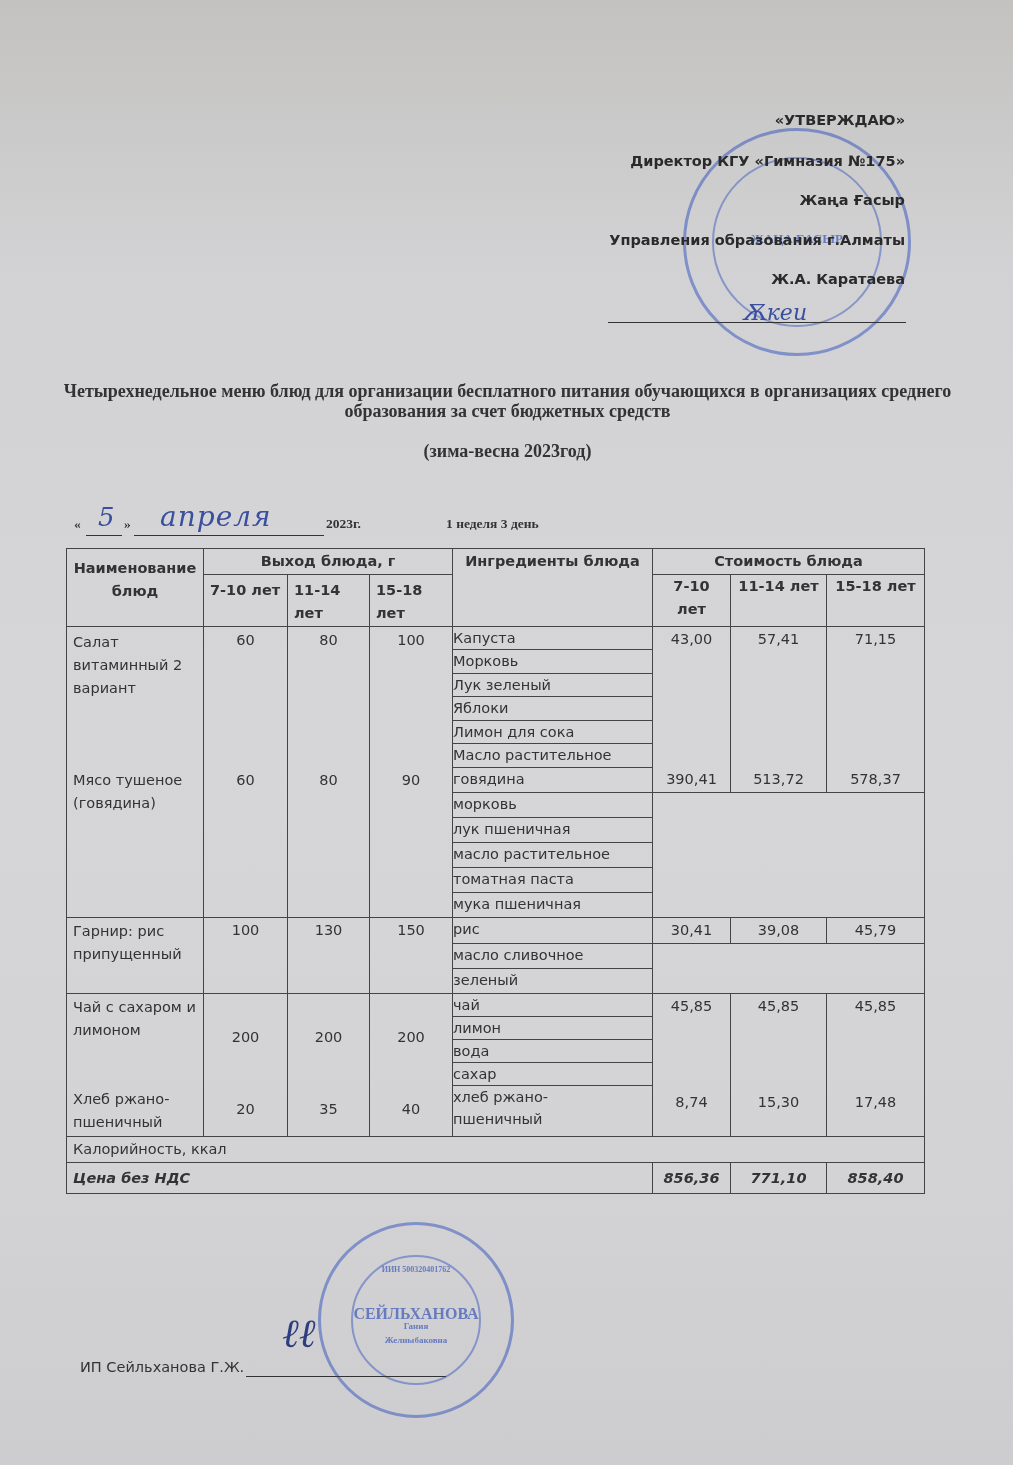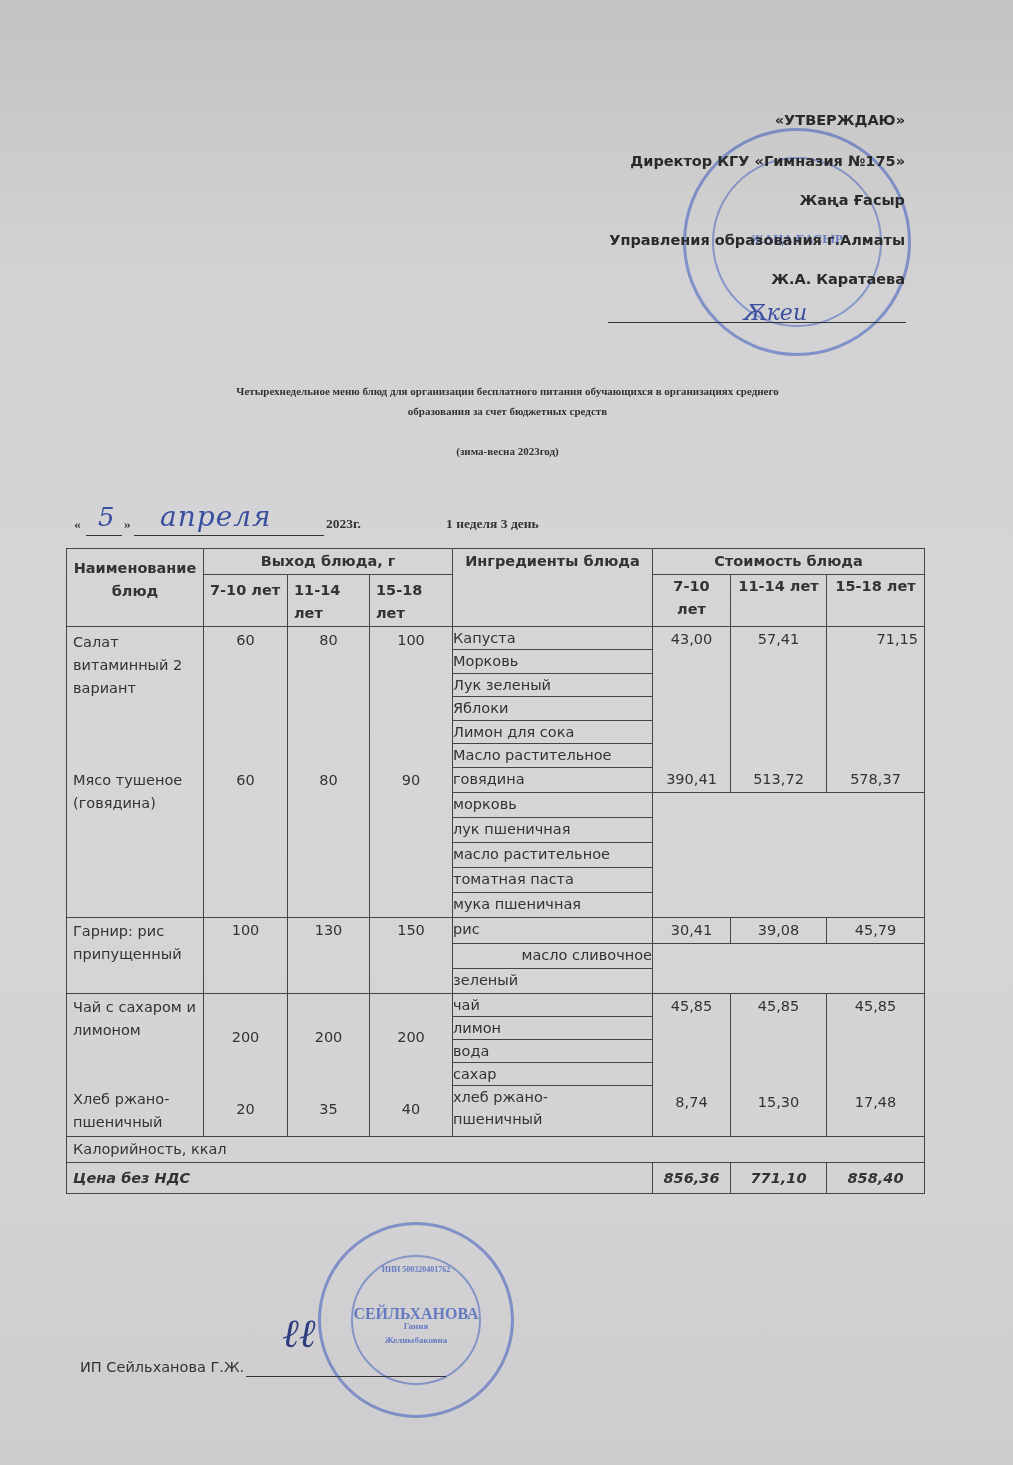--- a/index.html
+++ b/index.html
@@ -6,21 +6,21 @@
   body {
     width:1013px; height:1465px; position:relative; overflow:hidden;
     background: linear-gradient(180deg, #c3c2c0 0%, #d2d2d4 18%, #d6d6d8 50%, #d3d3d5 80%, #cdcdcf 100%);
     font-family: "DejaVu Sans", "Liberation Sans", sans-serif;
     color:#2a2a2a;
   }
   .abs { position:absolute; }
   .approve { font-family:"DejaVu Sans", sans-serif; font-weight:bold; font-size:14.5px; color:#2a2a2a; text-align:right; right:108px; white-space:nowrap; }
   .sig-line { position:absolute; border-bottom:1.3px solid #333; }
   .serif-bold { font-family:"Liberation Serif", "DejaVu Serif", serif; font-weight:bold; color:#333; }
-  .title { font-size:11px; text-align:center; line-height:20px; }
+  .title { font-size:18px; text-align:center; line-height:20px; }
   .stamp { position:absolute; border-radius:50%; border:3px solid rgba(60,90,190,0.55); }
   .stamp .inner { position:absolute; border-radius:50%; border:2px solid rgba(60,90,190,0.5); }
   .stamp-text { position:absolute; color:rgba(55,85,185,0.7); font-family:"Liberation Serif", serif; font-weight:bold; text-align:center; white-space:nowrap; }
   .hand { font-family:"DejaVu Serif", serif; font-style:italic; color:#3a4f9e; }
 
   table.menu { position:absolute; left:66px; top:548px; border-collapse:collapse; font-size:14.5px; color:#333; }
   table.menu td { border:1.3px solid #444; vertical-align:top; padding:1px 6px; line-height:23px; }
   .hdr { font-weight:bold; text-align:center; }
   .hdrl { font-weight:bold; text-align:left; }
   .num { text-align:center; }
@@ -107,21 +107,21 @@
     <td class="ing">Капуста</td>
     <td rowspan="7" class="num">
       <div style="height:140px;">43,00</div>
       <div>390,41</div>
     </td>
     <td rowspan="7" class="num">
       <div style="height:140px;">57,41</div>
       <div>513,72</div>
     </td>
     <td rowspan="7" class="num">
-      <div style="height:140px;text-align:right;">71,15</div>
+      <div style="height:140px;">71,15</div>
       <div>578,37</div>
     </td>
   </tr>
   <tr>
         <td class="ing">Морковь</td>
       </tr>
   <tr>
         <td class="ing">Лук зеленый</td>
       </tr>
   <tr>
@@ -157,21 +157,21 @@
     <td rowspan="3" style="padding-top:2px;">Гарнир: рис припущенный</td>
     <td rowspan="3" class="num">100</td>
     <td rowspan="3" class="num">130</td>
     <td rowspan="3" class="num">150</td>
     <td class="ing" style="height:24px;">рис</td>
     <td class="num">30,41</td>
     <td class="num">39,08</td>
     <td class="num">45,79</td>
   </tr>
   <tr>
-    <td class="ing" style="height:24px;text-align:right;">масло сливочное</td>
+    <td class="ing" style="height:24px;">масло сливочное</td>
     <td rowspan="2" colspan="3"></td>
   </tr>
   <tr>
         <td class="ing" style="height:24px;">зеленый</td>
       </tr>
 
   <tr>
     <td rowspan="5" style="padding-top:2px;">
       <div style="height:92px;">Чай с сахаром и лимоном</div>
       <div>Хлеб ржано-пшеничный</div>

